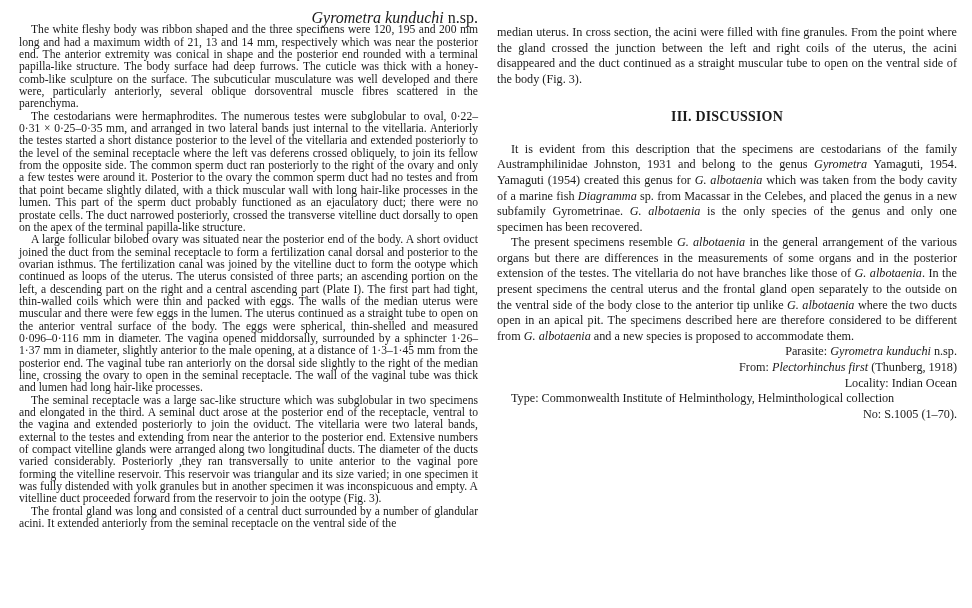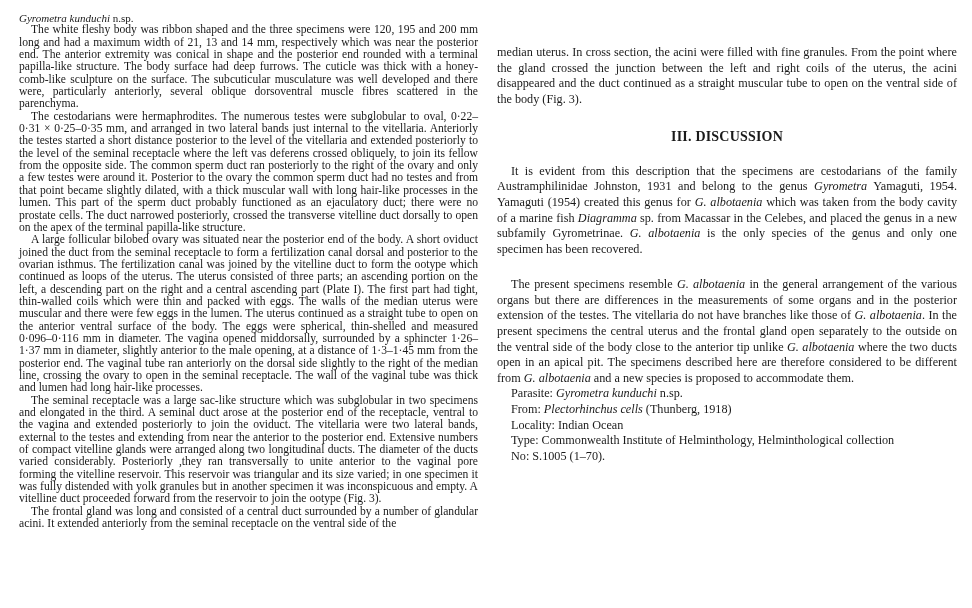--- a/index.html
+++ b/index.html
@@ -1,27 +1,27 @@
 <!DOCTYPE html>
 <html><head>
 <meta charset="utf-8">
 <style>
   html, body { margin: 0; padding: 0; background: #ffffff; }
   body { width: 972px; height: 608px; overflow: hidden; position: relative;
          font-family: "Liberation Serif", "DejaVu Serif", serif; color: #1a1a1a; }
   .col { position: absolute; top: 12px; font-size: 11.6px; line-height: 12.35px; text-align: justify; }
   .col-left { left: 19px; width: 459px; }
   .col-right { left: 497px; width: 460px; top: 25px; }
-  .subtitle { text-align: left; margin: 0; font-size: 11px; }
+  .subtitle { text-align: right; margin: 0; font-size: 16px; }
   .subtitle i { font-style: italic; }
   p { margin: 0; text-indent: 12px; hyphens: manual; }
   p.noindent { text-indent: 0; }
   .heading { text-align: center; font-weight: bold; font-size: 14px; margin: 24px 0 18px 0; letter-spacing: 0.2px; }
-  .rt-para { font-size: 12.2px; line-height: 15.6px; text-indent: 14px; margin-top: 20px; }
-  .meta { font-size: 12.2px; line-height: 15.6px; padding-left: 14px; text-align: left; }
+  .rt-para { font-size: 12.2px; line-height: 15.6px; text-indent: 14px; }
+  .meta { font-size: 12.2px; line-height: 15.6px; padding-left: 14px; text-align: right; }
   .meta.type { text-align: justify; }
   em { }
 </style>
 </head>
 <body>
 
 <div class="col col-left">
   <div class="subtitle"><i>Gyrometra kunduchi</i><span> n.sp.</span></div>
   <p>The white fleshy body was ribbon shaped and the three specimens were 120, 195 and 200 mm long and had a maximum width of 21, 13 and 14 mm, respectively which was near the posterior end. The anterior extremity was conical in shape and the posterior end rounded with a terminal papilla-like structure. The body surface had deep furrows. The cuticle was thick with a honey-comb-like sculpture on the surface. The subcuticular musculature was well developed and there were, particularly anteriorly, several oblique dorsoventral muscle fibres scattered in the parenchyma.</p>
   <p>The cestodarians were hermaphrodites. The numerous testes were subglobular to oval, 0·22–0·31 × 0·25–0·35 mm, and arranged in two lateral bands just internal to the vitellaria. Anteriorly the testes started a short distance posterior to the level of the vitellaria and extended posteriorly to the level of the seminal receptacle where the left vas deferens crossed obliquely, to join its fellow from the opposite side. The common sperm duct ran posteriorly to the right of the ovary and only a few testes were around it. Posterior to the ovary the common sperm duct had no testes and from that point became slightly dilated, with a thick muscular wall with long hair-like processes in the lumen. This part of the sperm duct probably functioned as an ejaculatory duct; there were no prostate cells. The duct narrowed posteriorly, crossed the transverse vitelline duct dorsally to open on the apex of the terminal papilla-like structure.</p>
@@ -29,17 +29,17 @@
   <p>The seminal receptacle was a large sac-like structure which was subglobular in two specimens and elongated in the third. A seminal duct arose at the posterior end of the receptacle, ventral to the vagina and extended posteriorly to join the oviduct. The vitellaria were two lateral bands, external to the testes and extending from near the anterior to the posterior end. Extensive numbers of compact vitelline glands were arranged along two longitudinal ducts. The diameter of the ducts varied considerably. Posteriorly ,they ran transversally to unite anterior to the vaginal pore forming the vitelline reservoir. This reservoir was triangular and its size varied; in one specimen it was fully distended with yolk granules but in another specimen it was inconspicuous and empty. A vitelline duct proceeded forward from the reservoir to join the ootype (Fig. 3).</p>
   <p>The frontal gland was long and consisted of a central duct surrounded by a number of glandular acini. It extended anteriorly from the seminal receptacle on the ventral side of the</p>
 </div>
 
 <div class="col col-right">
   <p class="noindent rt-para" style="text-indent:0">median uterus. In cross section, the acini were filled with fine granules. From the point where the gland crossed the junction between the left and right coils of the uterus, the acini disappeared and the duct continued as a straight muscular tube to open on the ventral side of the body (Fig. 3).</p>
   <div class="heading">III. DISCUSSION</div>
   <p class="rt-para"><span>It is evident from this description that the specimens are cestodarians of the family Austramphilinidae Johnston, 1931 and belong to the genus </span><em>Gyrometra</em><span> Yamaguti, 1954. Yamaguti (1954) created this genus for </span><em>G. albotaenia</em><span> which was taken from the body cavity of a marine fish </span><em>Diagramma</em><span> sp. from Macassar in the Celebes, and placed the genus in a new subfamily Gyrometrinae. </span><em>G. albotaenia</em><span> is the only species of the genus and only one specimen has been recovered.</span></p>
   <p class="rt-para"><span>The present specimens resemble </span><em>G. albotaenia</em><span> in the general arrangement of the various organs but there are differences in the measurements of some organs and in the posterior extension of the testes. The vitellaria do not have branches like those of </span><em>G. albotaenia</em><span>. In the present specimens the central uterus and the frontal gland open separately to the outside on the ventral side of the body close to the anterior tip unlike </span><em>G. albotaenia</em><span> where the two ducts open in an apical pit. The specimens described here are therefore considered to be different from </span><em>G. albotaenia</em><span> and a new species is proposed to accommodate them.</span></p>
   <div class="meta"><span>Parasite: </span><em>Gyrometra kunduchi</em><span> n.sp.</span></div>
-  <div class="meta"><span>From: </span><em>Plectorhinchus cells</em><span> (Thunberg, 1918)</span></div>
+  <div class="meta"><span>From: </span><em>Plectorhinchus first</em><span> (Thunberg, 1918)</span></div>
   <div class="meta">Locality: Indian Ocean</div>
   <div class="meta type">Type: Commonwealth Institute of Helminthology, Helminthological collection</div>
   <div class="meta">No: S.1005 (1–70).</div>
 </div>
 
 </body></html>

